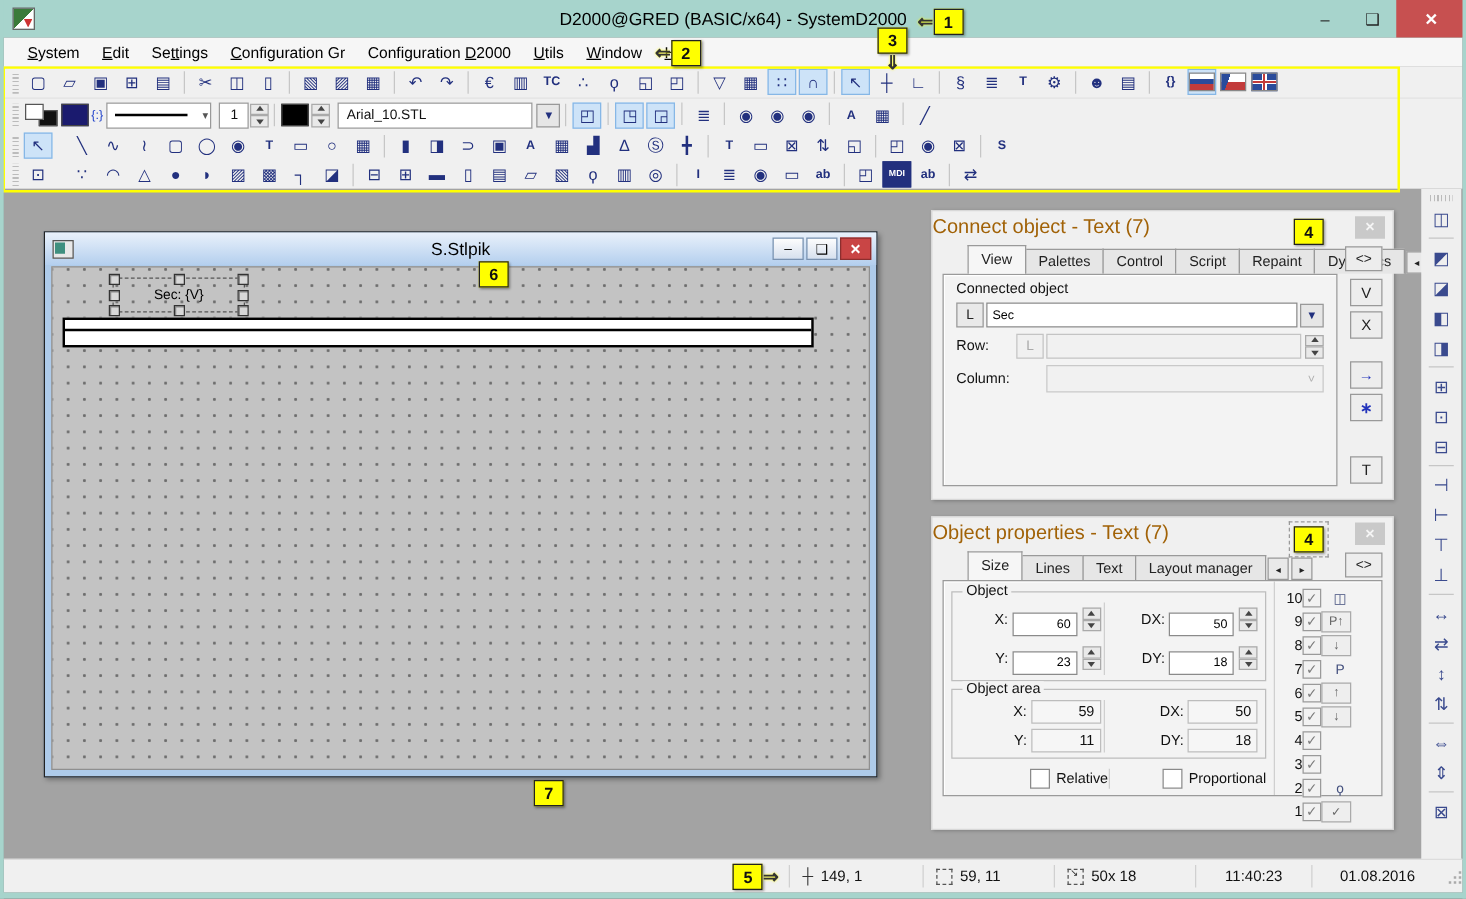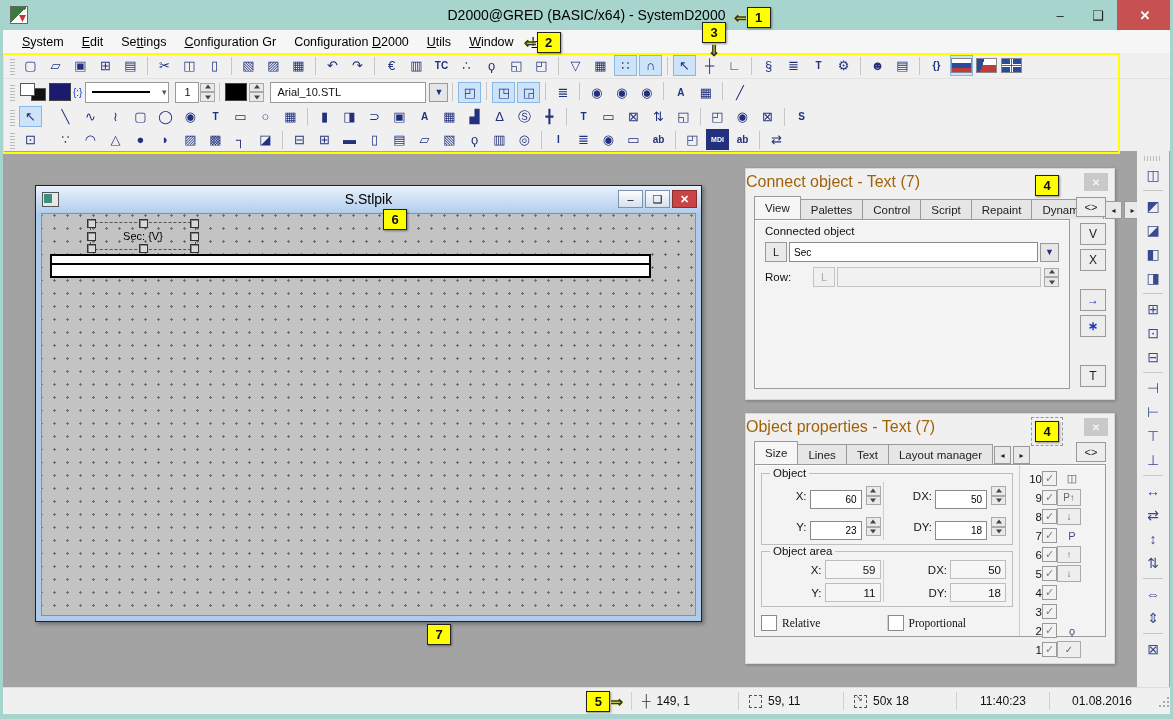--- a/index.html
+++ b/index.html
@@ -108,21 +108,21 @@
          box-shadow:1px 1px 3px rgba(0,0,0,.25);}
   .panel.connect{top:17px;height:230px;}
   .panel.props{top:262px;height:249px;}
   .ptitle{height:26px;position:relative;display:flex;align-items:center;}
   .ptitle .pt-text{position:absolute;left:0;right:0;text-align:left;font-size:16px;color:#a16207;}
   .pclose{position:absolute;right:6px;top:4px;width:24px;height:18px;background:#c9c9c9;border:none;
           color:#f5f5f5;font-size:10px;font-weight:bold;display:flex;align-items:center;justify-content:center;}
   .ptabs{position:absolute;left:8px;top:28px;height:22px;display:flex;align-items:flex-end;}
   .tab{height:20px;padding:0 10px;font-size:11.5px;background:#e6e6e6;border:1px solid #9a9a9a;
        border-bottom:none;margin-right:-1px;display:flex;align-items:center;color:#222;}
-  .tab.active{background:#f6f6f6;height:23px;font-weight:normal;position:relative;z-index:2;}
+  .tab.active{background:#f6f6f6;height:23px;font-weight:normal;position:relative;z-index:2;margin-left:20px;}
   .tab-nav{width:17px;height:18px;margin-left:2px;background:#e9e9e9;border:1px solid #999;
            font-size:8px;color:#222;display:flex;align-items:center;justify-content:center;padding:0;}
   .code-btn{position:absolute;right:8px;top:28px;width:30px;height:20px;background:#ededed;
             border:1px solid #999;font-size:11px;color:#222;padding:0;}
   .pbox{position:absolute;left:8px;top:50px;border:1px solid #9a9a9a;background:#f3f3f3;
         box-shadow:inset 1px 1px 0 #fff;}
   .connect .pbox{right:44px;bottom:10px;}
   .props .pbox{right:8px;bottom:26px;display:flex;}
   .flabel{font-size:11.5px;color:#111;}
   .fld-row{display:flex;align-items:center;margin:5px 10px;}
@@ -143,21 +143,21 @@
        display:flex;}
   .glegend{position:absolute;left:8px;top:-7px;background:#f3f3f3;padding:0 3px;font-size:11.5px;}
   .gcol{flex:1;display:flex;flex-direction:column;gap:4px;}
   .gcol.r{border-left:1px solid #cfcfcf;padding-left:8px;}
   .vrow{display:flex;align-items:center;justify-content:flex-end;gap:3px;padding-right:2px;}
   .vrow .flabel{width:26px;text-align:right;}
   .vinput{width:42px;height:17px;text-align:right;margin-top:8px;}
   .vread{width:46px;height:17px;border:1px solid #bdbdbd;background:#f6f6f6;font-size:11.5px;
          display:flex;align-items:center;justify-content:flex-end;padding:0 4px;}
   .chkline{display:flex;margin-top:8px;}
-  .chkhalf{flex:1;display:flex;align-items:center;gap:5px;justify-content:flex-start;font-family:Liberation Serif, serif;}
+  .chkhalf{flex:1;display:flex;align-items:center;gap:5px;justify-content:flex-end;}
   .chkhalf + .chkhalf{border-left:1px solid #cfcfcf;}
   .cb{width:14px;height:14px;border:1px solid #8a8a8a;background:#fff;display:inline-flex;
       align-items:center;justify-content:center;font-size:11px;color:#7d7d7d;flex:none;}
   .cb.small{width:13px;height:13px;background:#f2f2f2;border-color:#9a9a9a;}
   .cb.checked::after{content:"✓";}
   
   .layers{flex:1;padding:4px 2px 0 6px;}
   .lrow{display:flex;align-items:center;height:19px;gap:0;}
   .lnum{width:16px;text-align:right;font-size:11.5px;}
   .lext{width:30px;font-size:11px;color:#44507e;display:flex;align-items:center;justify-content:center;}
@@ -658,20 +658,26 @@
       </div>
       <div class="fld-row">
         <span class="flabel" style="width:48px">Row:</span>
         <button class="lbtn dis">L</button>
         <input class="tinput dis" style="flex: 1 1 0%; margin: 0px 2px;" disabled="">
         <span class="spin">
             <i class="up"></i>
             <i class="dn"></i>
           </span>
       </div>
+      <div class="fld-row">
+        <span class="flabel" style="width:72px">Column:</span>
+        <span class="sel-dis">
+          <span class="chev">˅</span>
+        </span>
+      </div>
     </div>
     <button class="side-btn" style="top:54px">V</button>
     <button class="side-btn" style="top:80px">X</button>
     <button class="side-btn blue" style="top:120px">→</button>
     <button class="side-btn blue" style="top:146px">∗</button>
     <button class="side-btn" style="top:196px">T</button>
   </div>
 
   <div class="panel props">
     <div class="ptitle">

